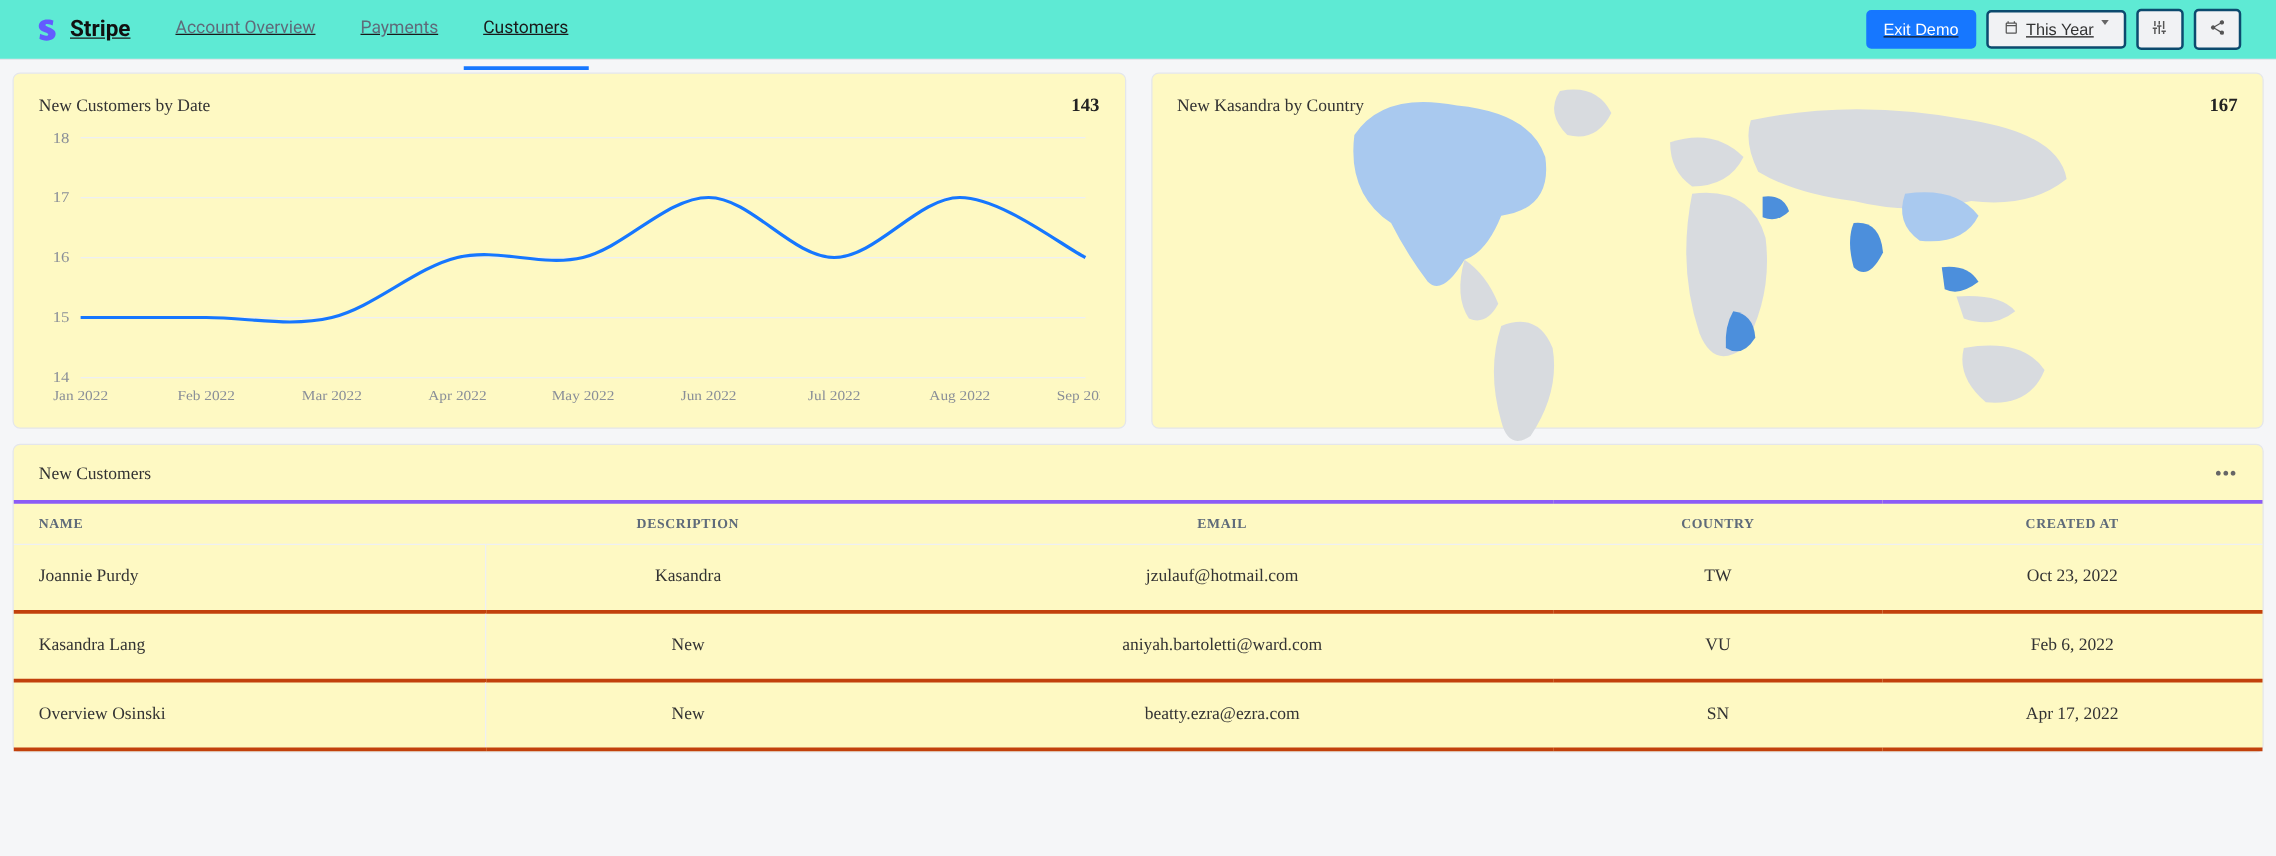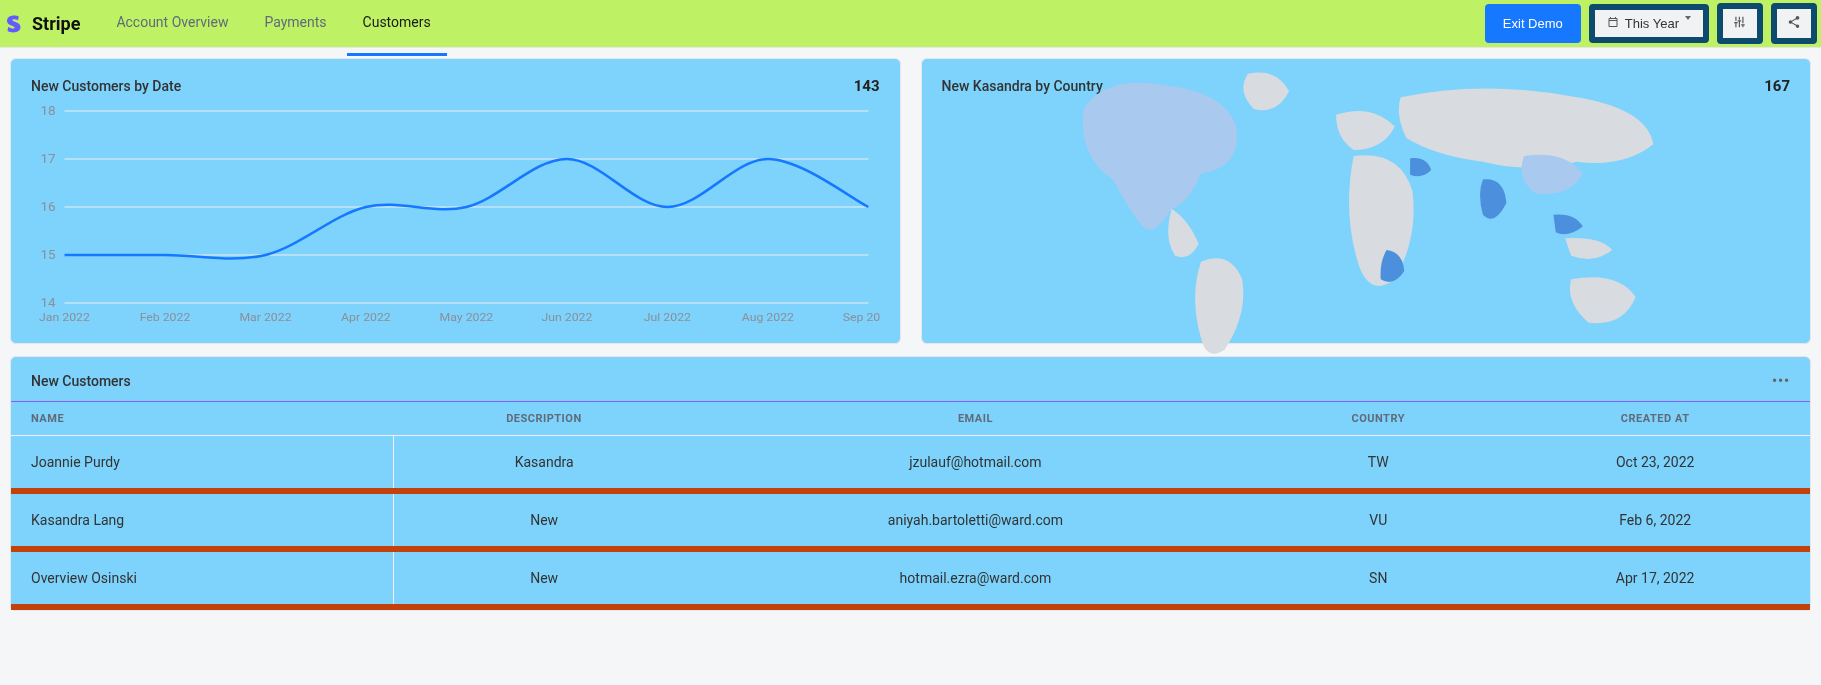--- a/index.html
+++ b/index.html
@@ -4,26 +4,27 @@
 <style>
   * { box-sizing: border-box; margin: 0; padding: 0; }
   body {
     font-family: -apple-system, BlinkMacSystemFont, "Segoe UI", Roboto, "Helvetica Neue", Arial, sans-serif;
     background: #f5f6f8;
     color: #1a1a1a;
     font-size: 14px;
   }
   
   .navbar {
-    background: #bef264;
+    background: #5eead4;
     border-bottom: 1px solid #e4e6eb;
     display: flex;
     align-items: center;
     height: 48px;
-    padding: 0 4px;
+    padding: 0 28px;
+    text-decoration: underline;
   }
   .brand {
     display: flex;
     align-items: center;
     gap: 8px;
     margin-right: 20px;
   }
   .brand-logo {
     width: 20px; height: 20px;
     display: inline-flex; align-items: center; justify-content: center;
@@ -38,21 +39,21 @@
     font-size: 14px;
     cursor: pointer;
     border-bottom: 3px solid transparent;
   }
   .nav-tab.active {
     color: #1a1a1a;
     border-bottom-color: #1677ff;
   }
   .nav-right { margin-left: auto; display: flex; align-items: center; gap: 8px; }
   .btn {
-    border: 6px solid #0c4a6e;
+    border: 2px solid #0c4a6e;
     background: #fff;
     color: #333;
     font-size: 13px;
     padding: 6px 12px;
     border-radius: 4px;
     cursor: pointer;
     display: inline-flex; align-items: flex-start; gap: 6px;
   }
   .btn.secondary { background: #f1f2f4; }
   .btn.primary {
@@ -65,25 +66,26 @@
   .triangle-down {
     width: 0; height: 0;
     border-left: 3.5px solid transparent;
     border-right: 3.5px solid transparent;
     border-top: 4px solid #666;
   }
   
   .content { padding: 10px; }
   .row { display: flex; gap: 20px; margin-bottom: 12px; }
   .card {
-    background: #7dd3fc;
+    background: #fef9c3;
     border: 1px solid #e4e6eb;
     border-radius: 6px;
     padding: 18px 20px;
     flex: 1;
+    font-family: Liberation Serif, serif;
   }
   .card-header {
     display: flex;
     justify-content: space-between;
     align-items: center;
     margin-bottom: 10px;
   }
   .card-title { font-size: 14px; color: #333; font-weight: 500; }
   .card-value { font-size: 15px; font-weight: 700; color: #222; }
   .card-options { color:#666; cursor:pointer; font-weight:bold; letter-spacing:1px; }
@@ -107,30 +109,30 @@
   .table-card { padding: 0; }
   .table-title-row { display:flex; justify-content:space-between; align-items:flex-end; padding: 16px 20px 12px; }
   table { width: 100%; border-collapse: collapse; }
   thead th {
     font-size: 11px;
     letter-spacing: 0.5px;
     color: #5f6b7a;
     font-weight: 700;
     text-transform: uppercase;
     padding: 10px 20px;
-    border-top: 1px solid #8b5cf6;
+    border-top: 3px solid #8b5cf6;
     border-bottom: 1px solid #eef0f3;
     text-align: center;
   }
   thead th:first-child { text-align: left; }
   tbody td {
     padding: 18px 20px;
     font-size: 14px;
     color: #333;
-    border-bottom: 6px solid #c2410c;
+    border-bottom: 3px solid #c2410c;
     text-align: center;
   }
   tbody td:first-child { text-align: left; border-right: 1px solid #eef0f3; }
 </style>
 </head>
 <body>
 
 <div class="navbar">
   <div class="brand">
     <span class="brand-logo">
@@ -283,21 +285,21 @@
           <tr>
             <td>Kasandra Lang</td>
             <td>New</td>
             <td>aniyah.bartoletti@ward.com</td>
             <td>VU</td>
             <td>Feb 6, 2022</td>
           </tr>
           <tr>
             <td>Overview Osinski</td>
             <td>New</td>
-            <td>hotmail.ezra@ward.com</td>
+            <td>beatty.ezra@ezra.com</td>
             <td>SN</td>
             <td>Apr 17, 2022</td>
           </tr>
         </tbody>
     </table>
   </div>
 
 </div>
 
 </body></html>

